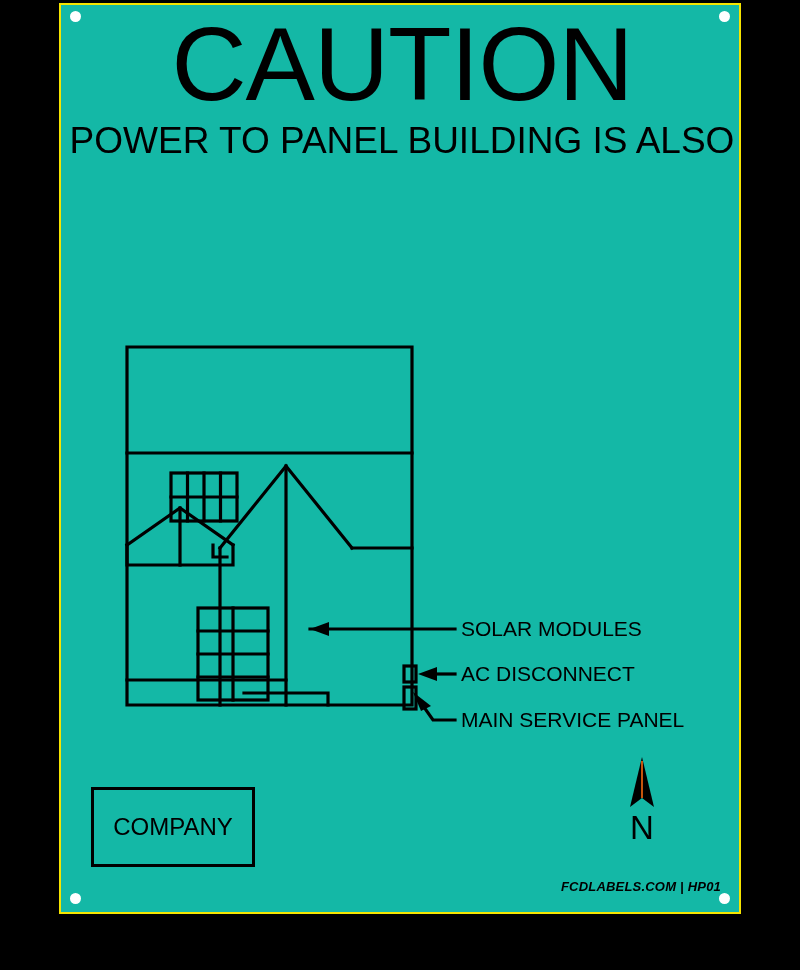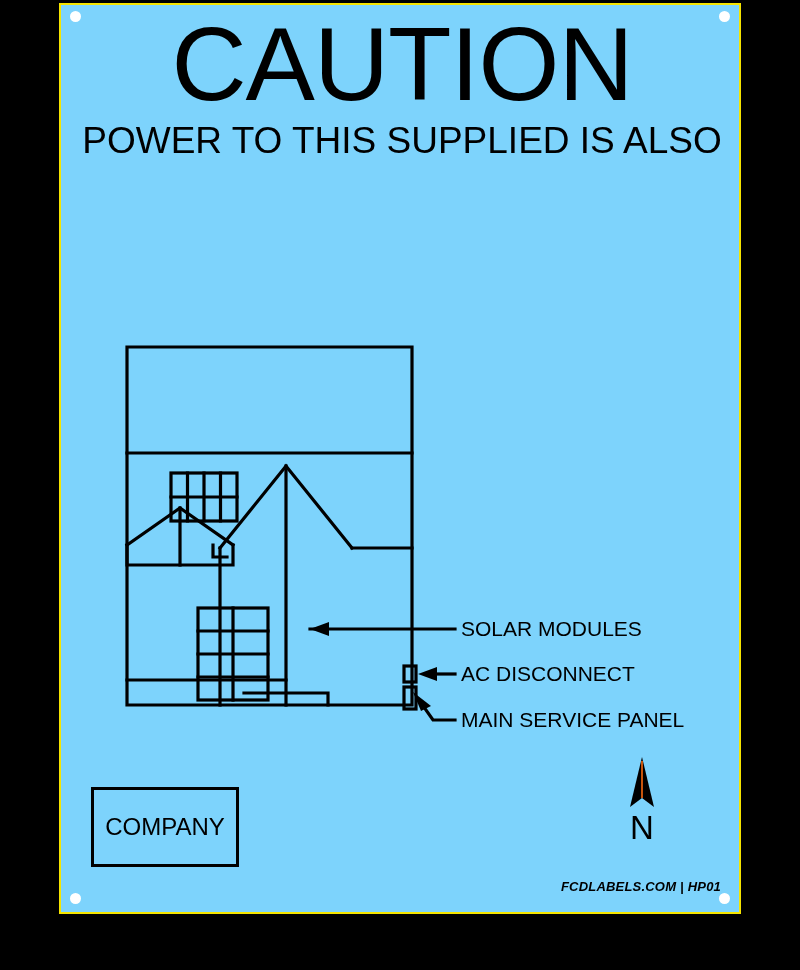--- a/index.html
+++ b/index.html
@@ -19,21 +19,21 @@
     height: 970px;
     background: #000000;
   }
   
   #placard {
     position: absolute;
     left: 59px;
     top: 3px;
     width: 682px;
     height: 911px;
-    background: #7dd3fc;
+    background: #14b8a6;
     border: 2px solid #F5E400;
     box-sizing: border-box;
   }
   .hole {
     position: absolute;
     width: 11px;
     height: 11px;
     border-radius: 50%;
     background: #FFFFFF;
   }
@@ -75,21 +75,21 @@
     width: 682px;
     height: 430px;
   }
   #diagram svg { display: block; }
 
   
   #logo-box {
     position: absolute;
     left: 30px;
     bottom: 45px;
-    width: 148px;
+    width: 164px;
     height: 80px;
     border: 3px solid #000000;
     box-sizing: border-box;
     display: flex;
     flex-direction: column;
     align-items: center;
     justify-content: center;
     color: #000000;
     font-size: 24px;
     line-height: 30px;
@@ -128,21 +128,21 @@
   <div id="placard">
 
     <span class="hole tl"></span>
     <span class="hole tr"></span>
     <span class="hole bl"></span>
     <span class="hole br"></span>
 
     <div id="headline">
       <div id="caution-word">CAUTION</div>
       <div id="subhead">
-        <span class="ln">POWER TO THIS SUPPLIED IS ALSO</span>
+        <span class="ln">POWER TO PANEL BUILDING IS ALSO</span>
       </div>
     </div>
 
     <div id="diagram">
       <svg width="682" height="430" viewBox="0 0 682 430" xmlns="http://www.w3.org/2000/svg">
         <g fill="none" stroke="#000000" stroke-width="3.2" stroke-linecap="square" stroke-linejoin="miter">
 
           <path d="M66 24 L351 24 L351 382 L66 382 Z"></path>
 
           <path d="M66 130 L351 130"></path>

